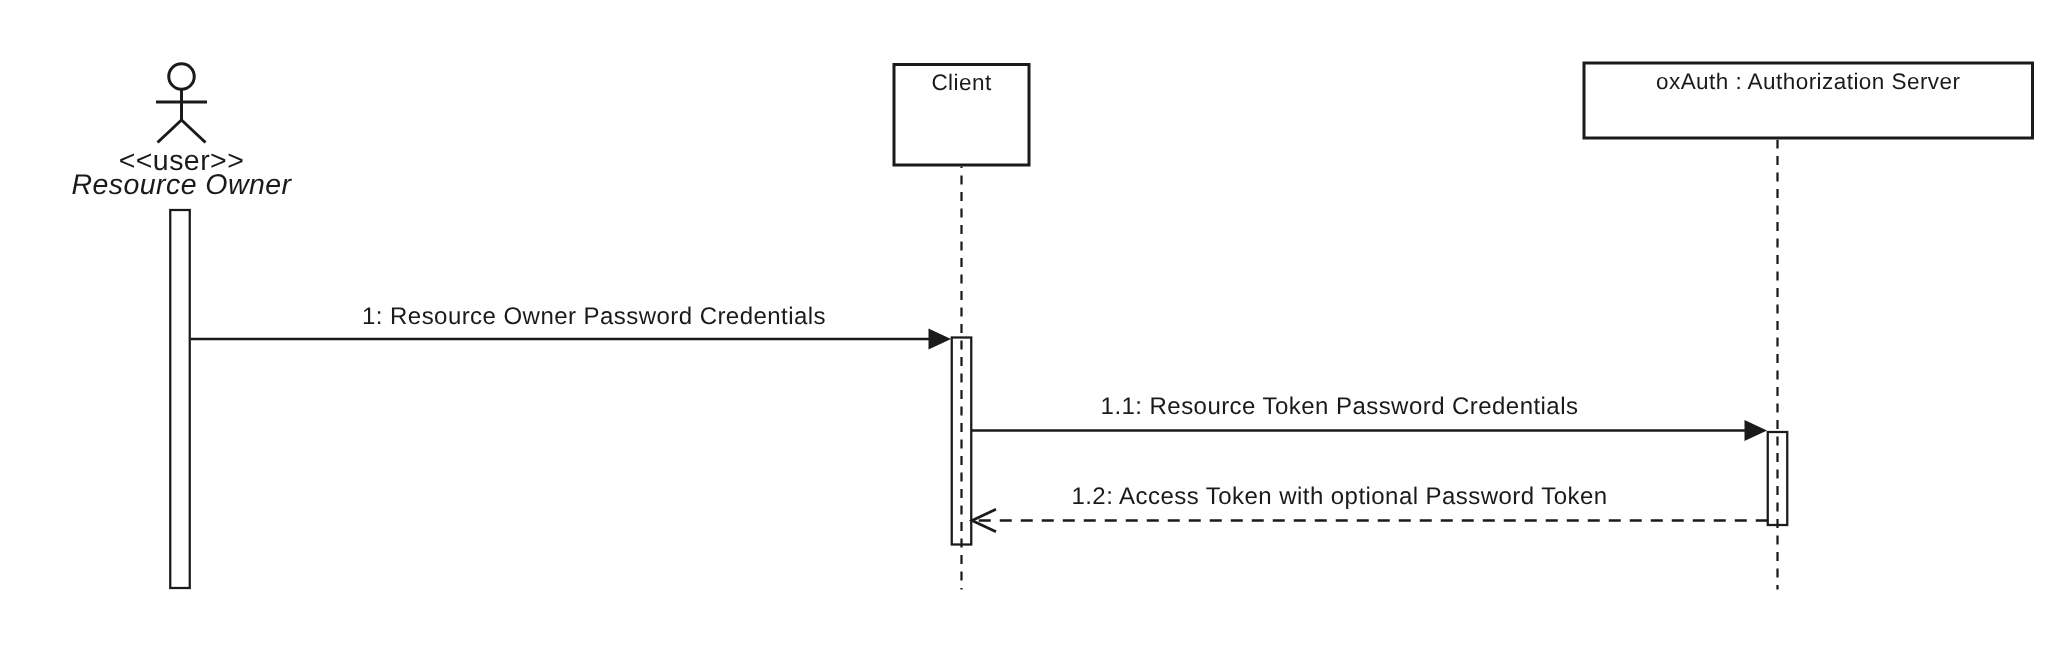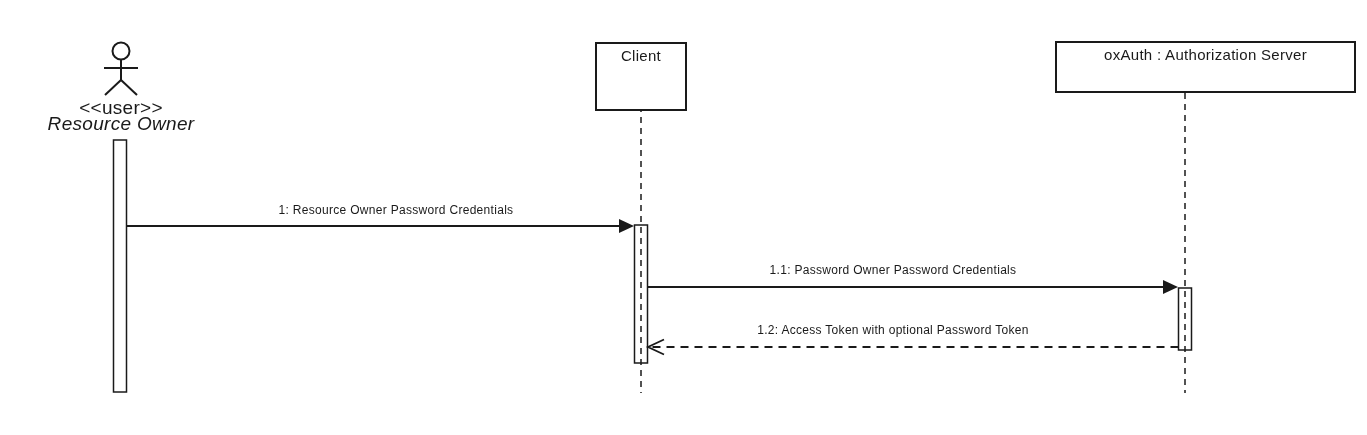--- a/index.html
+++ b/index.html
@@ -38,21 +38,21 @@
     position: absolute;
     box-sizing: border-box;
     border: 2px solid #1a1a1a;
     background: #ffffff;
     text-align: center;
     font-size: 15px;
     padding-top: 3px;
     letter-spacing: 0.3px;
   }
   .message-label {
-    font-size: 12px;
+    font-size: 16px;
   }
 </style>
 </head>
 <body>
 
 <div id="canvas">
 
   <svg id="shapes" width="1367" height="435" viewBox="0 0 1367 435">
 
     <line x1="641" y1="95" x2="641" y2="393" stroke="#1a1a1a" stroke-width="1.5" stroke-dasharray="6,5"></line>
@@ -80,16 +80,16 @@
     </g>
   </svg>
 
   <div class="label actor-text centered" style="left:121px; top:97px;">&lt;&lt;user&gt;&gt;</div>
   <div class="label actor-text centered" style="left:121px; top:113px;font-style:italic;">Resource Owner</div>
 
   <div class="lifeline-box" style="left:595px; top:42px; width:92px; height:69px;">Client</div>
   <div class="lifeline-box" style="left:1055px; top:41px; width:301px; height:52px;">oxAuth : Authorization Server</div>
 
   <div class="label message-label centered" style="left:396px; top:203px;">1: Resource Owner Password Credentials</div>
-  <div class="label message-label centered" style="left:893px; top:263px;">1.1: Password Owner Password Credentials</div>
+  <div class="label message-label centered" style="left:893px; top:263px;">1.1: Resource Token Password Credentials</div>
   <div class="label message-label centered" style="left:893px; top:323px;">1.2: Access Token with optional Password Token</div>
 
 </div>
 
 </body></html>

